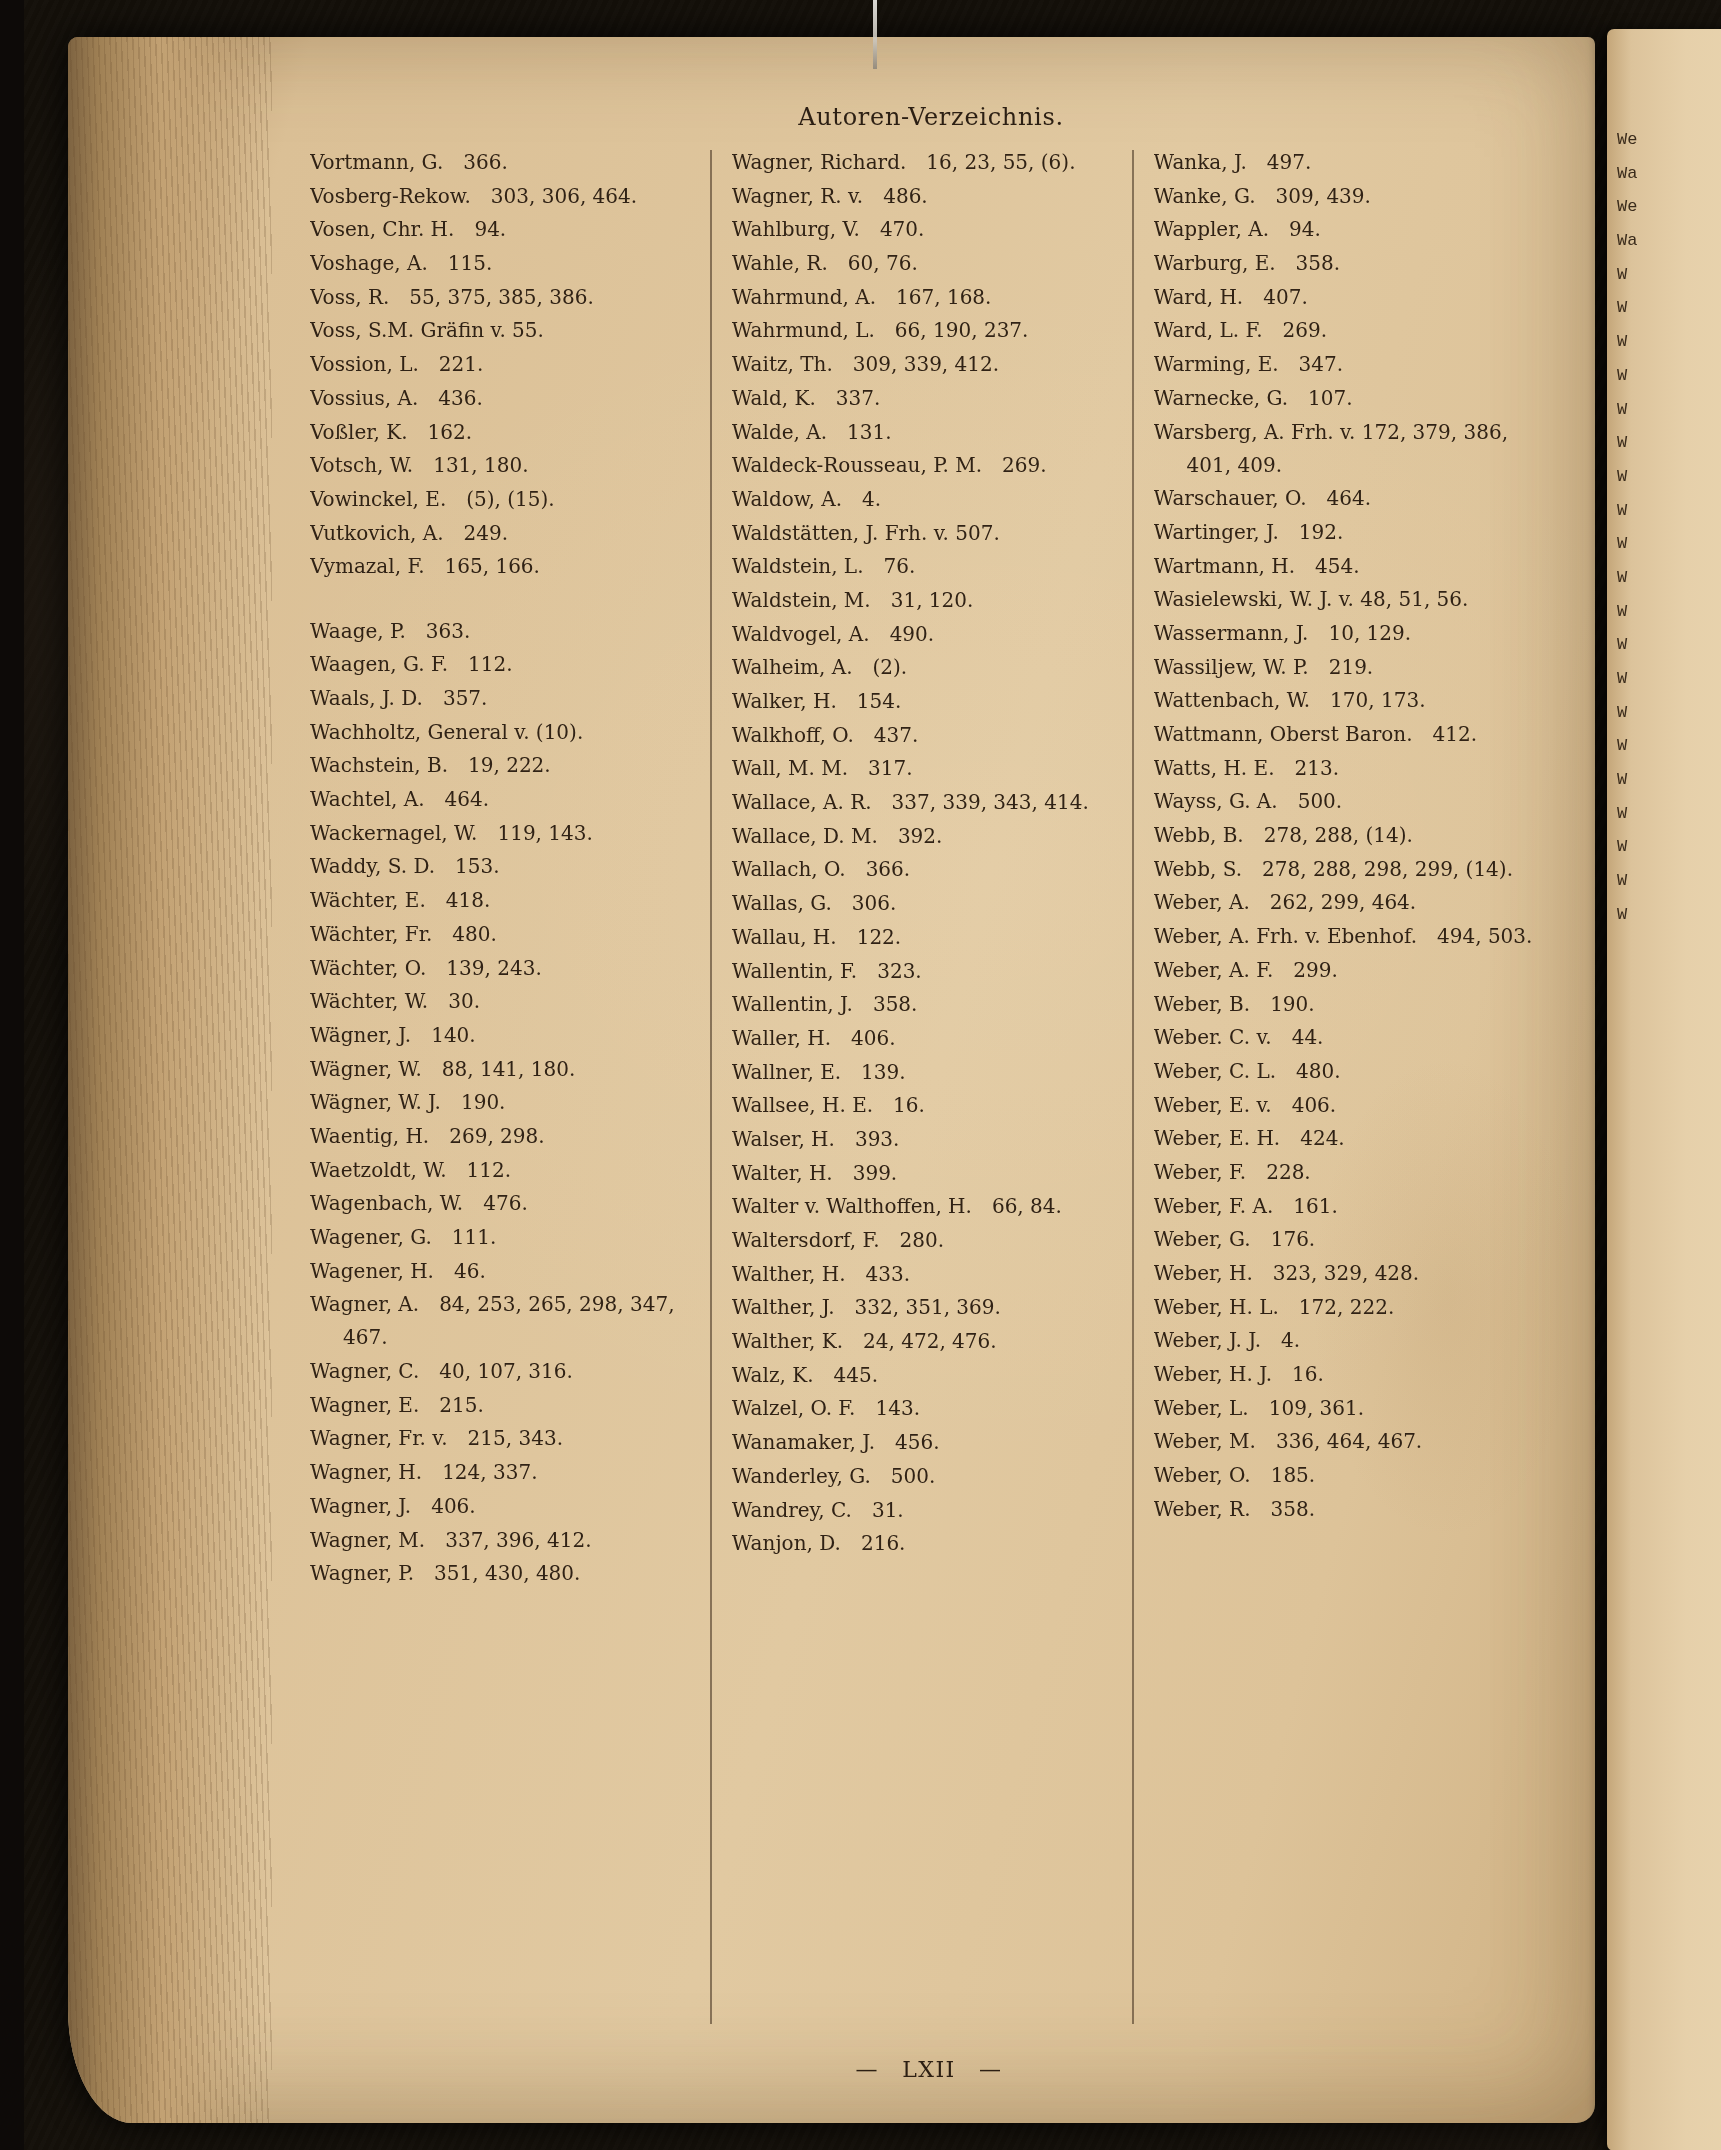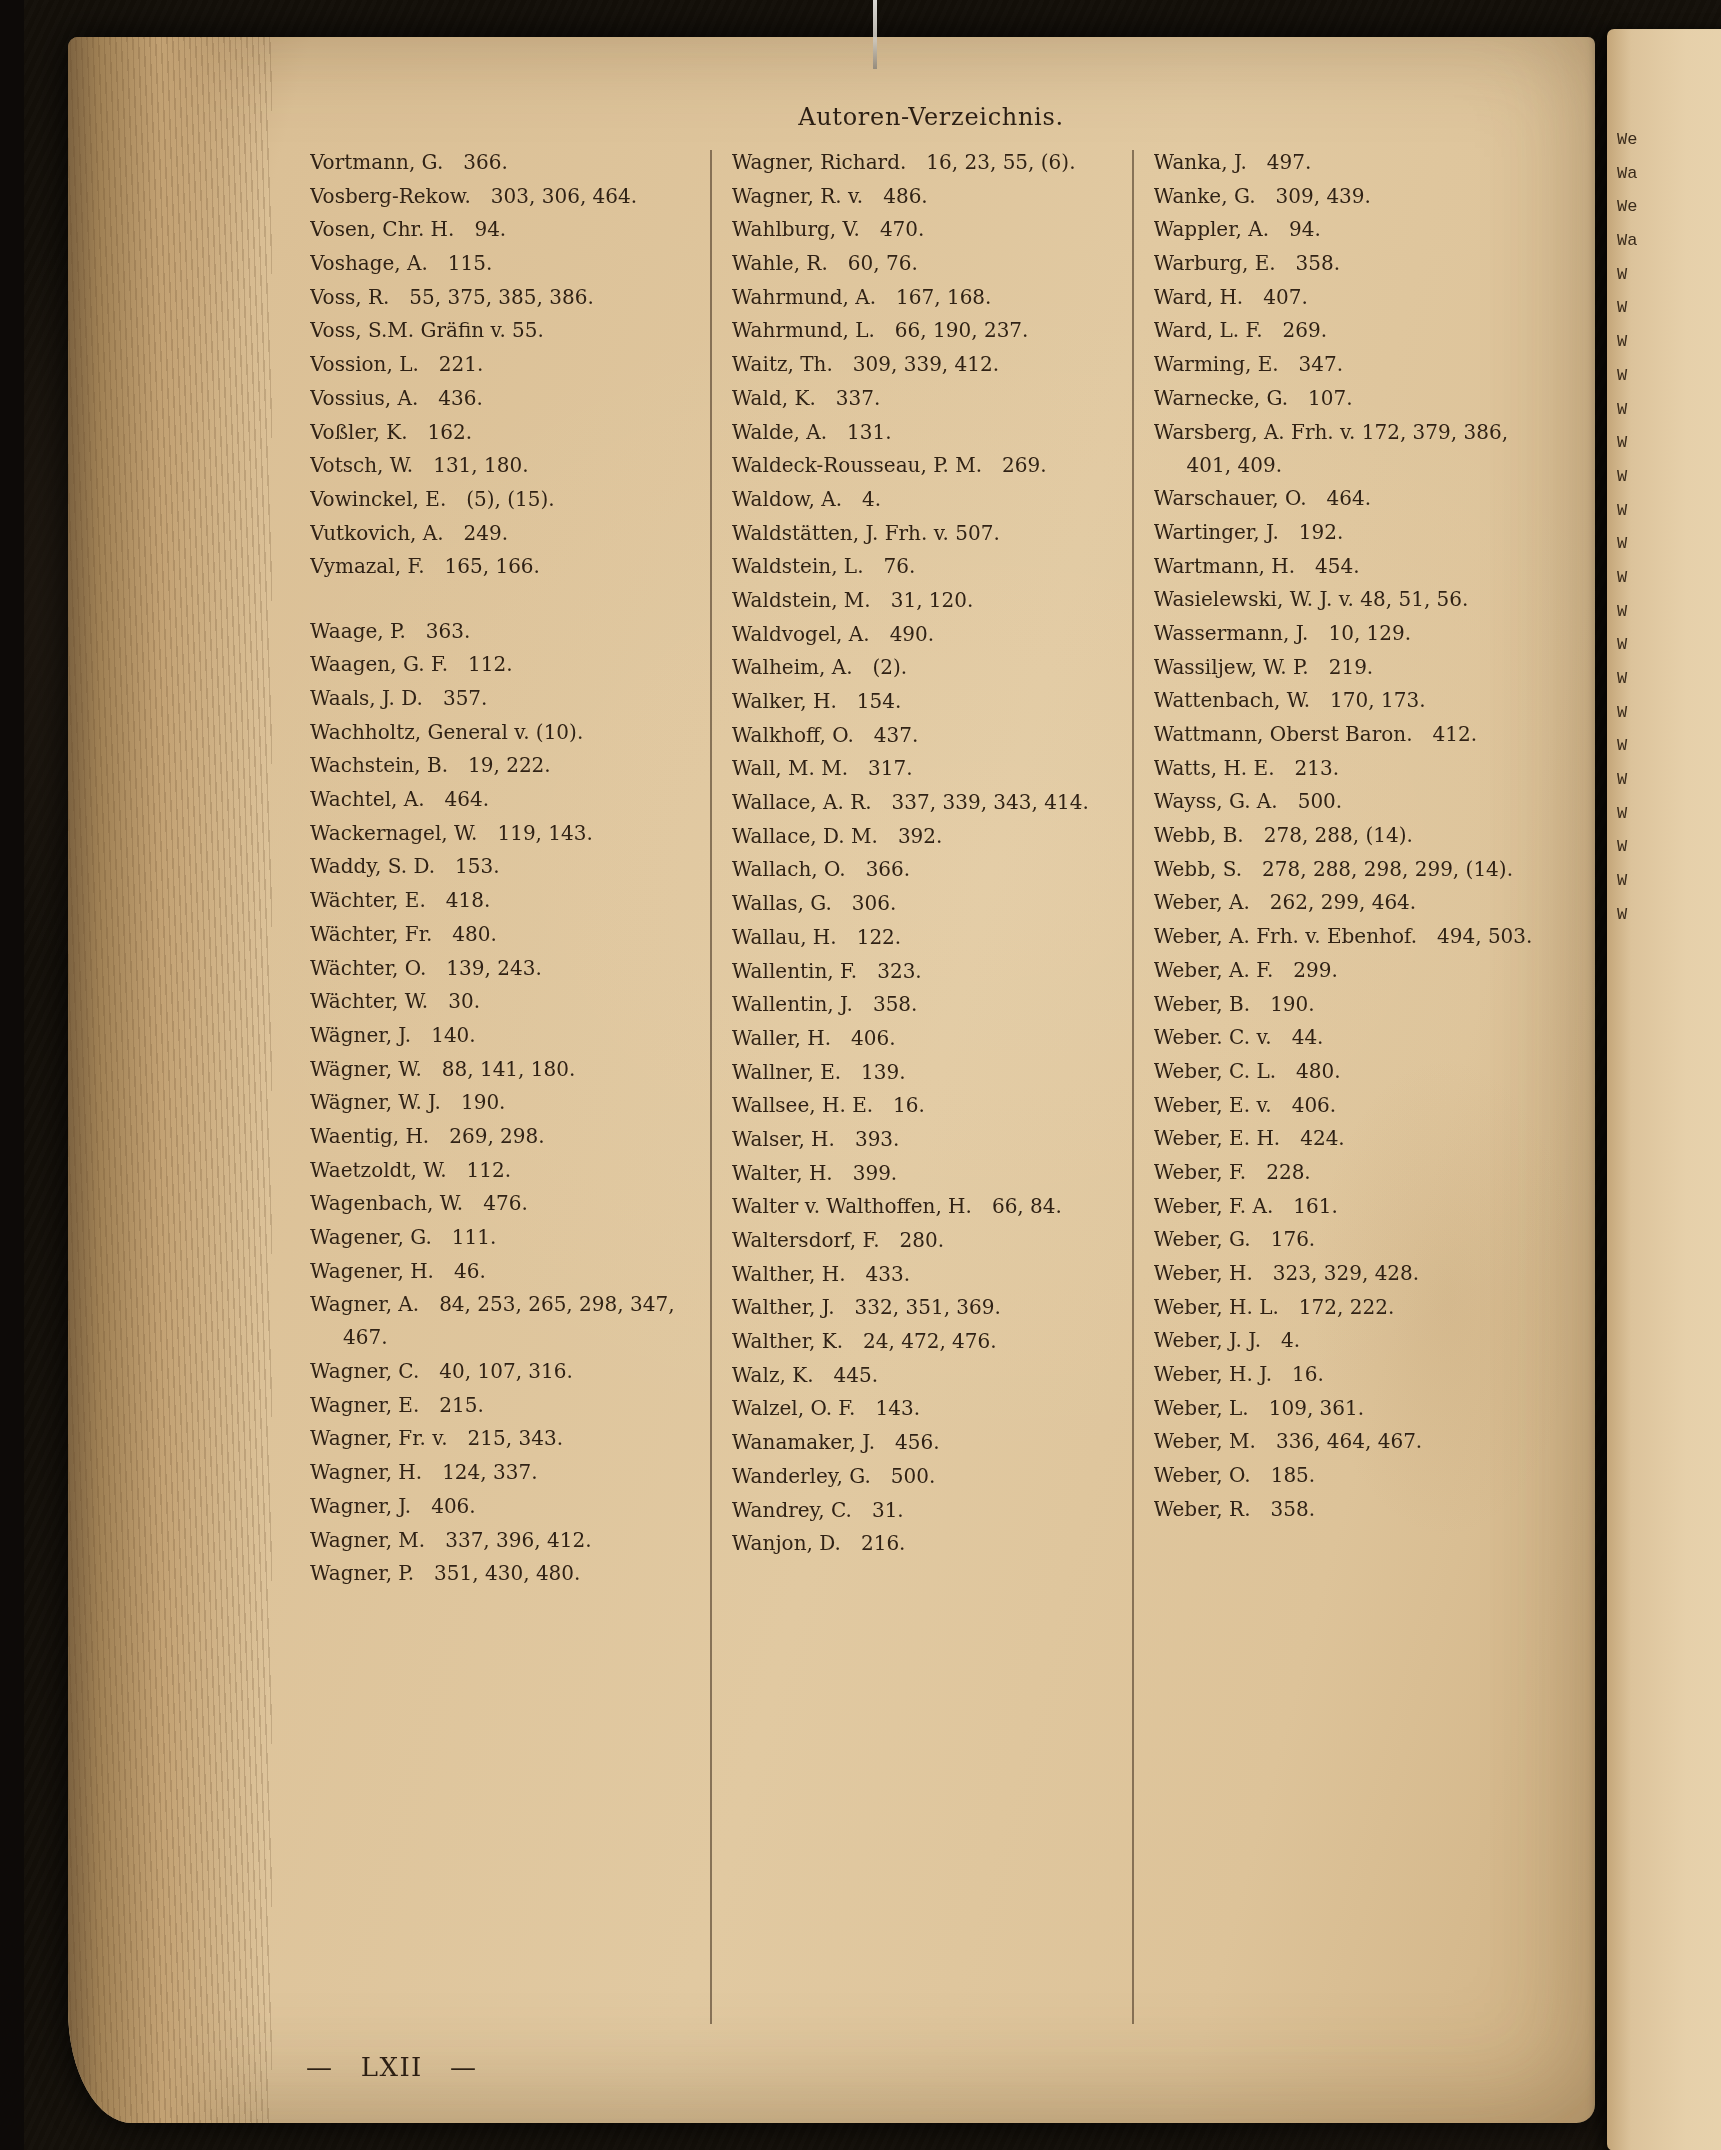--- a/index.html
+++ b/index.html
@@ -43,21 +43,21 @@
   .content {
     position:absolute; left:242px; top:109px; right:41px; bottom:80px;
     display:flex; color:#302215;
   }
   .col { flex:1 1 0; font-size:20px; line-height:33px; padding-right:17px; overflow:hidden; }
   .vdiv { width:1.4px; background:rgba(62,44,28,.55); margin:4.3px 20px 18.6px 0; }
   .entry { padding-left:33px; text-indent:-33px; margin-bottom:0.7px; }
   .entry.gap { height:30px; }
   .footer {
     position:absolute; bottom:41px; left:238px; right:43px;
-    font-size:26px; color:#2c1f13; letter-spacing:1.4px;
+    text-align:center; font-size:22px; color:#2c1f13; letter-spacing:1.4px;
   }
 
   
   .ribbon {
     position:absolute; left:849px; top:0; width:3.6px; height:69px; opacity:.9;
     background:linear-gradient(180deg,#efeeea,#c9c4ba 60%,#8f877a);
   }
 
   
   .next-page {

